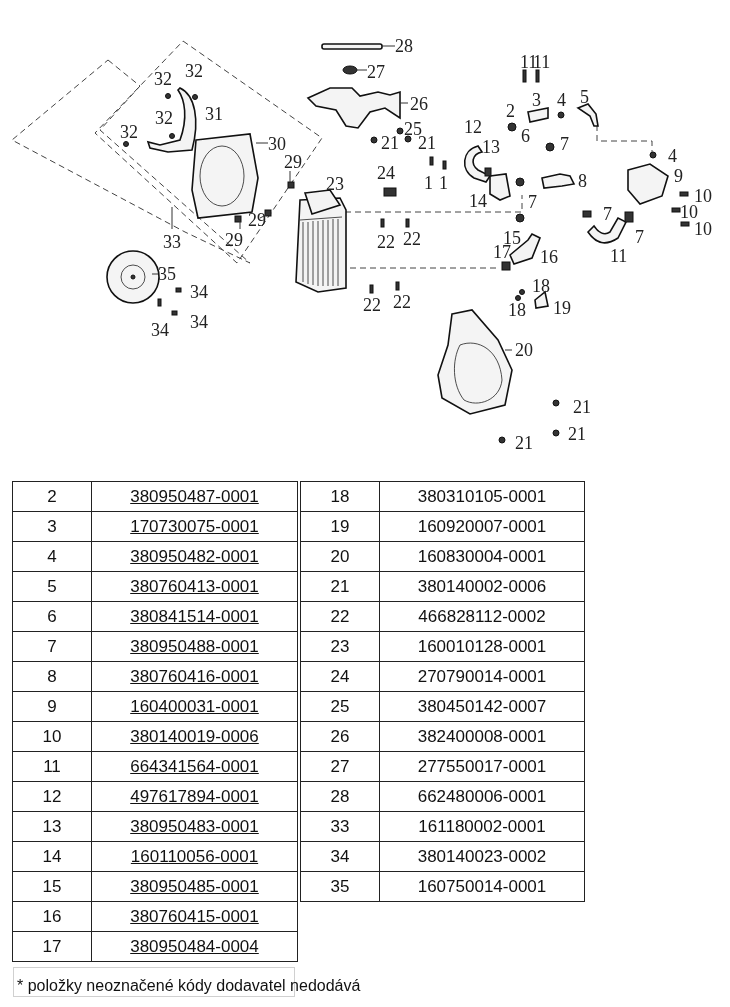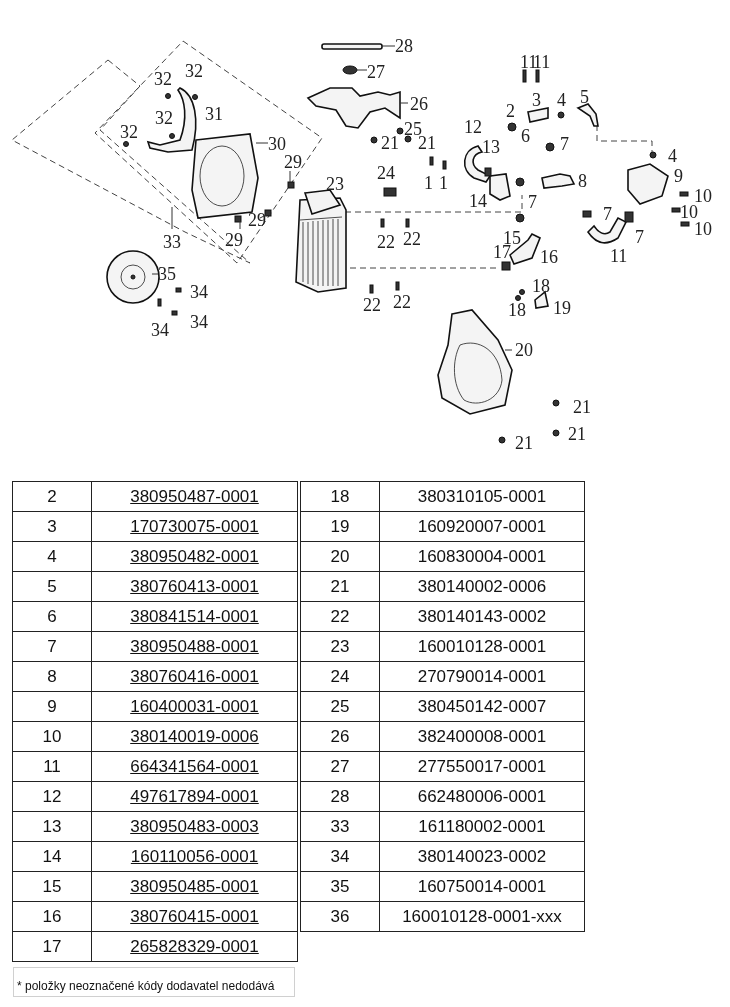--- a/index.html
+++ b/index.html
@@ -14,21 +14,21 @@
 
   table.parts { position: absolute; border-collapse: collapse; font-family: "Liberation Sans", sans-serif; font-size: 17px; color: #111; }
   table.parts td { border: 1px solid #222; height: 29px; padding: 0; text-align: center; }
   #table-left { left: 12px; top: 481px; }
   #table-right { left: 300px; top: 481px; }
   #table-left td.num { width: 78px; }
   #table-left td.code { width: 205px; text-decoration: underline; }
   #table-right td.num { width: 78px; }
   #table-right td.code { width: 204px; text-align: center; }
   #table-left { border-left: 1px solid #ccc; }
-  .note { position: absolute; left: 13px; top: 967px; width: 282px; height: 30px; border: 1px solid #d0d0d0; font-size: 12px; line-height: 36px; padding-left: 3px; box-sizing: border-box; color: #111; white-space: nowrap; }
+  .note { position: absolute; left: 13px; top: 967px; width: 282px; height: 30px; border: 1px solid #d0d0d0; font-size: 16px; line-height: 36px; padding-left: 3px; box-sizing: border-box; color: #111; white-space: nowrap; }
 </style>
 </head>
 <body>
 
 <svg id="diagram" viewBox="0 0 730 470" xmlns="http://www.w3.org/2000/svg">
 
   <polygon class="dash" points="108,60 140,86 100,130 250,263 185,232 12,140"></polygon>
   <polygon class="dash" points="183,41 322,138 237,263 95,133"></polygon>
 
   <polyline class="dash" points="345,212 522,212 522,195"></polyline>
@@ -240,37 +240,37 @@
       <tr>
         <td class="num">11</td>
         <td class="code">664341564-0001</td>
       </tr>
       <tr>
         <td class="num">12</td>
         <td class="code">497617894-0001</td>
       </tr>
       <tr>
         <td class="num">13</td>
-        <td class="code">380950483-0003</td>
+        <td class="code">380950483-0001</td>
       </tr>
       <tr>
         <td class="num">14</td>
         <td class="code">160110056-0001</td>
       </tr>
       <tr>
         <td class="num">15</td>
         <td class="code">380950485-0001</td>
       </tr>
       <tr>
         <td class="num">16</td>
         <td class="code">380760415-0001</td>
       </tr>
       <tr>
         <td class="num">17</td>
-        <td class="code">265828329-0001</td>
+        <td class="code">380950484-0004</td>
       </tr>
     </tbody>
 </table>
 <table class="parts" id="table-right">
   <tbody id="tbody-right">
       <tr>
         <td class="num">18</td>
         <td class="code">380310105-0001</td>
       </tr>
       <tr>
@@ -280,21 +280,21 @@
       <tr>
         <td class="num">20</td>
         <td class="code">160830004-0001</td>
       </tr>
       <tr>
         <td class="num">21</td>
         <td class="code">380140002-0006</td>
       </tr>
       <tr>
         <td class="num">22</td>
-        <td class="code">380140143-0002</td>
+        <td class="code">466828112-0002</td>
       </tr>
       <tr>
         <td class="num">23</td>
         <td class="code">160010128-0001</td>
       </tr>
       <tr>
         <td class="num">24</td>
         <td class="code">270790014-0001</td>
       </tr>
       <tr>
@@ -318,20 +318,16 @@
         <td class="code">161180002-0001</td>
       </tr>
       <tr>
         <td class="num">34</td>
         <td class="code">380140023-0002</td>
       </tr>
       <tr>
         <td class="num">35</td>
         <td class="code">160750014-0001</td>
       </tr>
-      <tr>
-        <td class="num">36</td>
-        <td class="code">160010128-0001-xxx</td>
-      </tr>
     </tbody>
 </table>
 
 <div class="note">* položky neoznačené kódy dodavatel nedodává</div>
 
 </body></html>

